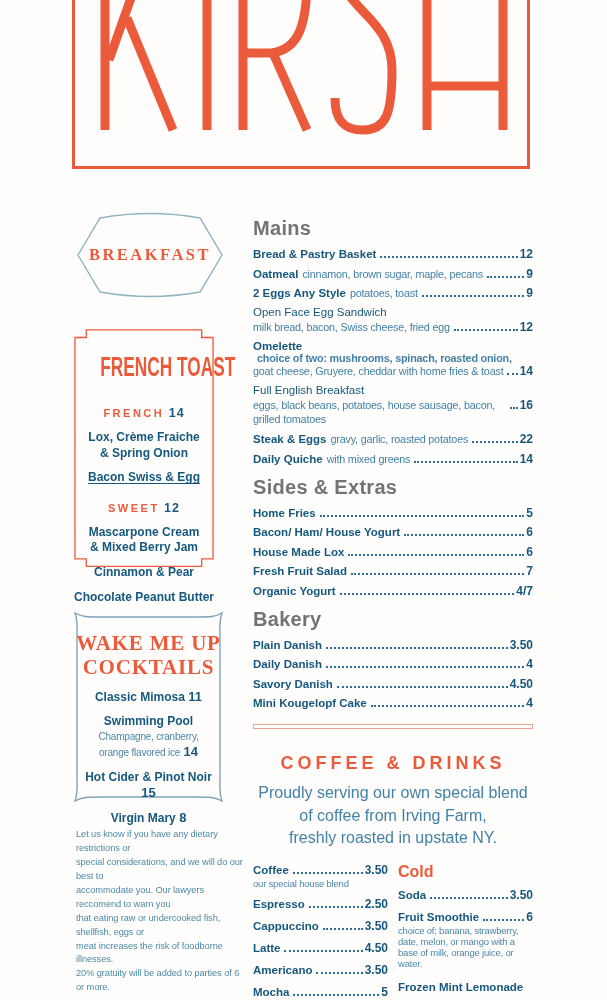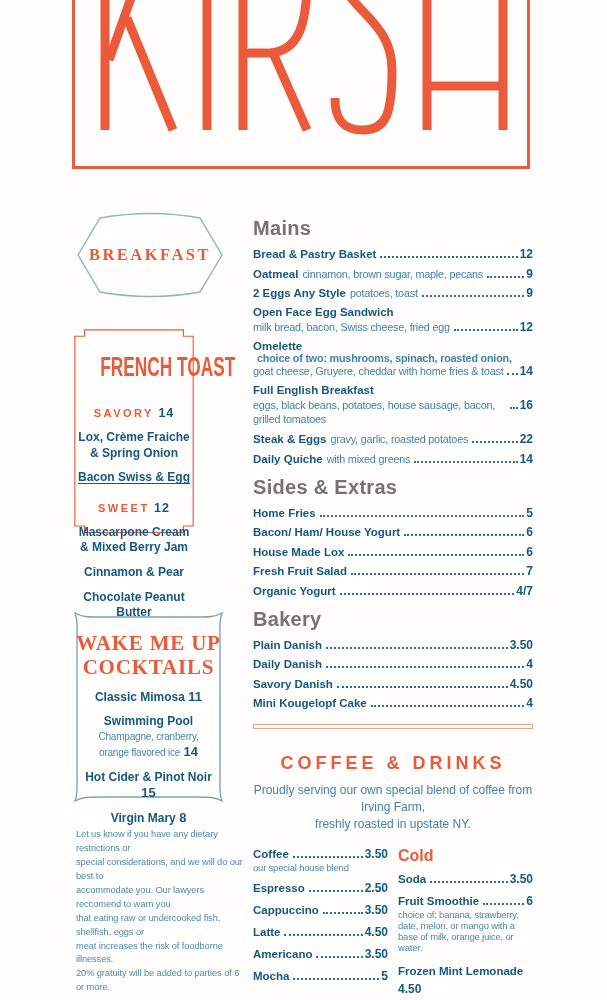--- a/index.html
+++ b/index.html
@@ -8,21 +8,21 @@
   
   .logo-frame{position:absolute;left:72px;top:-95px;width:458px;height:264px;
               border:3px solid #EC5A3C;box-sizing:border-box;}
   .logo-frame svg{position:absolute;left:0;top:0;}
   
   .badge{position:absolute;left:74px;top:206px;width:152px;height:98px;}
   .badge svg{position:absolute;inset:0;}
   .badge .label{position:absolute;inset:0;display:flex;align-items:center;justify-content:center;
                 font-family:"Liberation Serif",serif;font-weight:bold;font-size:16.5px;
                 letter-spacing:2.5px;color:#EB5A3B;}
-  .ft-box{position:absolute;left:74px;top:329px;width:120px;height:252px;text-align:center;}
+  .ft-box{position:absolute;left:74px;top:329px;width:140px;height:252px;text-align:center;}
   .ft-box svg.frame{position:absolute;inset:0;}
   .ft-inner{position:relative;padding-top:24px;}
   .ft-title{display:inline-block;color:#EB5A3B;font-weight:bold;font-size:24px;
             transform:scale(0.72,1.18);transform-origin:center;white-space:nowrap;margin-bottom:10px;}
   .group-label{margin:12px 0 6px;}
   .glabel{color:#EB5A3B;font-weight:bold;font-size:11px;letter-spacing:2.5px;}
   .gprice{color:#15587E;font-weight:bold;font-size:12.5px;letter-spacing:1px;}
   .ft-item{color:#15587E;font-weight:bold;font-size:12px;line-height:1.3;margin:9px 0;white-space:pre-line;}
   .ft-item.underlined{text-decoration:underline;text-underline-offset:2px;}
   .wake-box{position:absolute;left:72px;top:611px;width:153px;height:192px;text-align:center;}
@@ -40,25 +40,25 @@
   .rightcol{position:absolute;left:253px;top:217px;width:280px;}
   .h-orange{color:#737373;font-size:20px;font-weight:bold;letter-spacing:0.3px;margin:0 0 7px 0;}
   .section{margin-bottom:10px;}
   .row{margin-bottom:5.5px;}
   .fl{display:flex;align-items:baseline;}
   .nm{font-weight:bold;color:#15587E;font-size:11.5px;white-space:nowrap;}
   .ds{color:#4281A8;font-size:10.8px;letter-spacing:-0.2px;margin-left:4px;white-space:nowrap;}
   .ds.block{margin-left:0;white-space:normal;line-height:1.35;}
   .leader{flex:1;border-bottom:2px dotted #2E6E94;margin:0 2px 2px 4px;min-width:8px;}
   .pr{font-weight:bold;color:#15587E;font-size:12px;white-space:nowrap;}
-  .nameline{font-weight:bold;color:#15587E;font-size:11.5px;margin-bottom:2px;}
+  .nameline{font-weight:normal;color:#15587E;font-size:11.5px;margin-bottom:2px;}
   .sep{border:1px solid #E9A492;height:3px;margin:14px 0 0 0;}
   .coffee-head{color:#EB5A3B;font-weight:bold;font-size:18px;letter-spacing:4px;text-align:center;
                margin:24px 0 8px 0;}
-  .coffee-sub{color:#4281A8;font-size:12px;text-align:center;line-height:1.4;white-space:pre-line;
+  .coffee-sub{color:#4281A8;font-size:16px;text-align:center;line-height:1.4;white-space:pre-line;
               margin-bottom:14px;}
   .drinkcols{display:flex;gap:10px;}
   .dcol{width:135px;}
   .dhead{margin-bottom:7px;}
   .dtitle{color:#EB5A3B;font-weight:bold;font-size:16px;}
   .dnote{color:#4281A8;font-size:9.5px;margin-left:3px;}
   .drow{margin-bottom:8px;}
   .sub{color:#4B87A9;font-size:9.5px;letter-spacing:-0.2px;margin-top:1px;}
   .twoline .l1{font-weight:bold;color:#15587E;font-size:11.5px;}
 </style>
@@ -97,21 +97,21 @@
     <div class="label">BREAKFAST</div>
   </div>
 
   <div class="ft-box">
     <svg class="frame" viewBox="0 0 148 252">
       <path d="M 13 1 H 135 V 9 H 147 V 243 H 135 V 251 H 13 V 243 H 1 V 9 H 13 Z" fill="none" stroke="#EC5A3C" stroke-width="1.4"></path>
     </svg>
     <div class="ft-inner">
       <div class="ft-title">FRENCH TOAST</div>
       <div class="group-label">
-        <span class="glabel">SAVORY</span>
+        <span class="glabel">FRENCH</span>
         <span class="gprice">14</span>
       </div>
       <div class="ft-item">Lox, Crème Fraiche
 &amp; Spring Onion</div>
       <div class="ft-item underlined">Bacon Swiss &amp; Egg</div>
       <div class="group-label">
         <span class="glabel">SWEET</span>
         <span class="gprice">12</span>
       </div>
       <div class="ft-item">Mascarpone Cream

